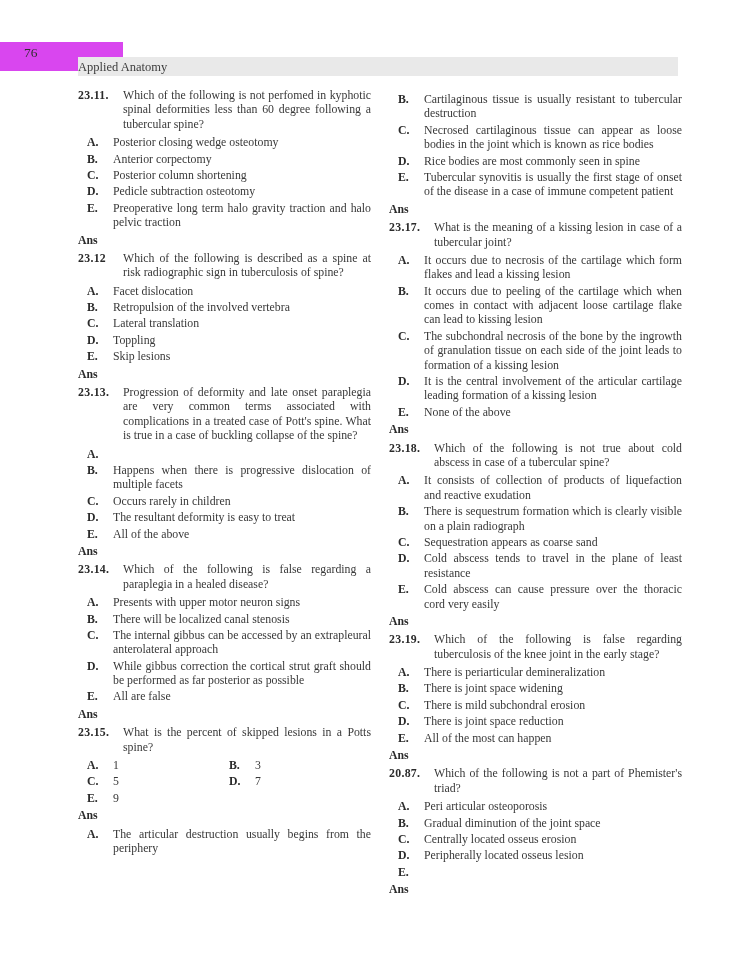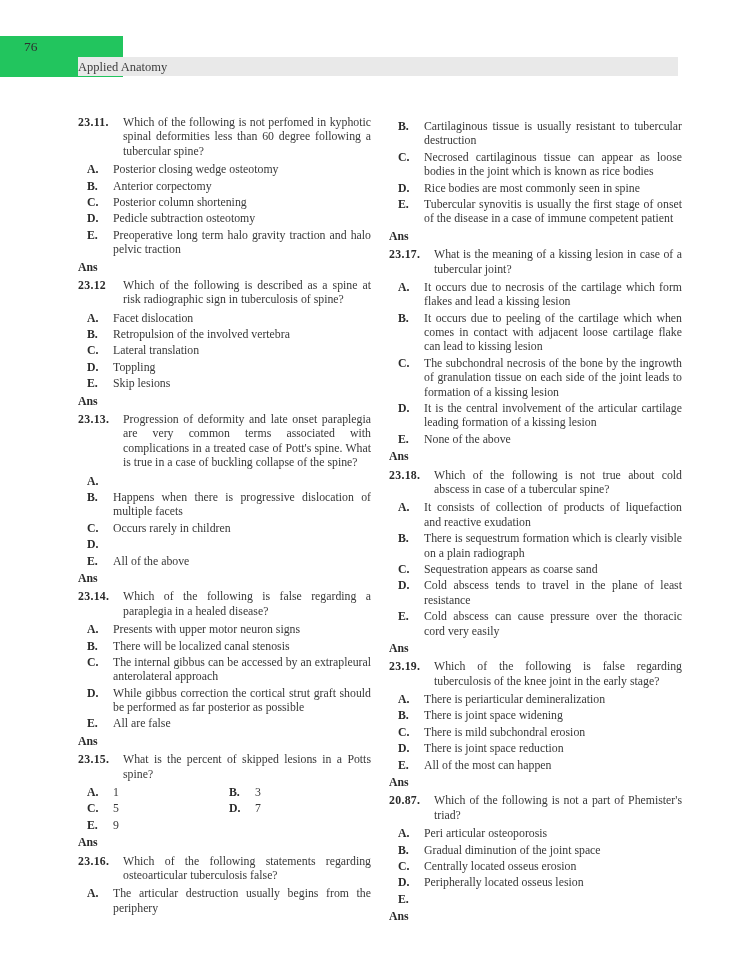--- a/index.html
+++ b/index.html
@@ -12,24 +12,24 @@
     height: 970px;
     overflow: hidden;
     font-family: "Liberation Serif", "DejaVu Serif", serif;
     color: #383838;
     position: relative;
   }
   
   .pagenum-box {
     position: absolute;
     left: 0;
-    top: 36px;
+    top: 42px;
     width: 123px;
-    height: 41px;
-    background: #22c55e;
+    height: 29px;
+    background: #d946ef;
   }
   .pagenum-box span {
     display: inline-block;
     padding-left: 24px;
     font-size: 13.5px;
     line-height: 22px;
     color: #2f2f2f;
   }
   .title-bar {
     position: absolute;
@@ -53,21 +53,20 @@
     left: 78px;
     right: 72px;
     display: flex;
     gap: 18px;
   }
   .column {
     flex: 1 1 0;
     min-width: 0;
     font-size: 11.8px;
     line-height: 1.22;
-    margin-top: 27px;
   }
   .q-head {
     display: flex;
     align-items: flex-start;
   }
   .q-number {
     flex: 0 0 45px;
     font-weight: bold;
     color: #2b2b2b;
     letter-spacing: 0.3px;
@@ -206,20 +205,21 @@
     <span class="opt-text">Happens when there is progressive dislocation of multiple facets</span>
   </div>
 
   <div class="opt">
     <span class="opt-letter">C.</span>
     <span class="opt-text">Occurs rarely in children</span>
   </div>
 
   <div class="opt">
     <span class="opt-letter">D.</span>
+    <span class="opt-text">The resultant deformity is easy to treat</span>
   </div>
 
   <div class="opt">
     <span class="opt-letter">E.</span>
     <span class="opt-text">All of the above</span>
   </div>
 </div>
     <div class="ans">Ans</div>
   </div>
 
@@ -287,24 +287,20 @@
             <div class="opt-cell">
               <span class="opt-letter">E.</span>
               <span class="opt-text">9</span>
             </div>
           </div>
         </div>
     <div class="ans">Ans</div>
   </div>
 
   <div class="question-block">
-    <div class="q-head">
-      <span class="q-number">23.16.</span>
-      <span class="q-text">Which of the following statements regarding osteoarticular tuberculosis false?</span>
-    </div>
     <div class="options">
   <div class="opt">
     <span class="opt-letter">A.</span>
     <span class="opt-text">The articular destruction usually begins from the periphery</span>
   </div>
 </div>
 
   </div>
 </div>
   <div class="column" id="col-right">

